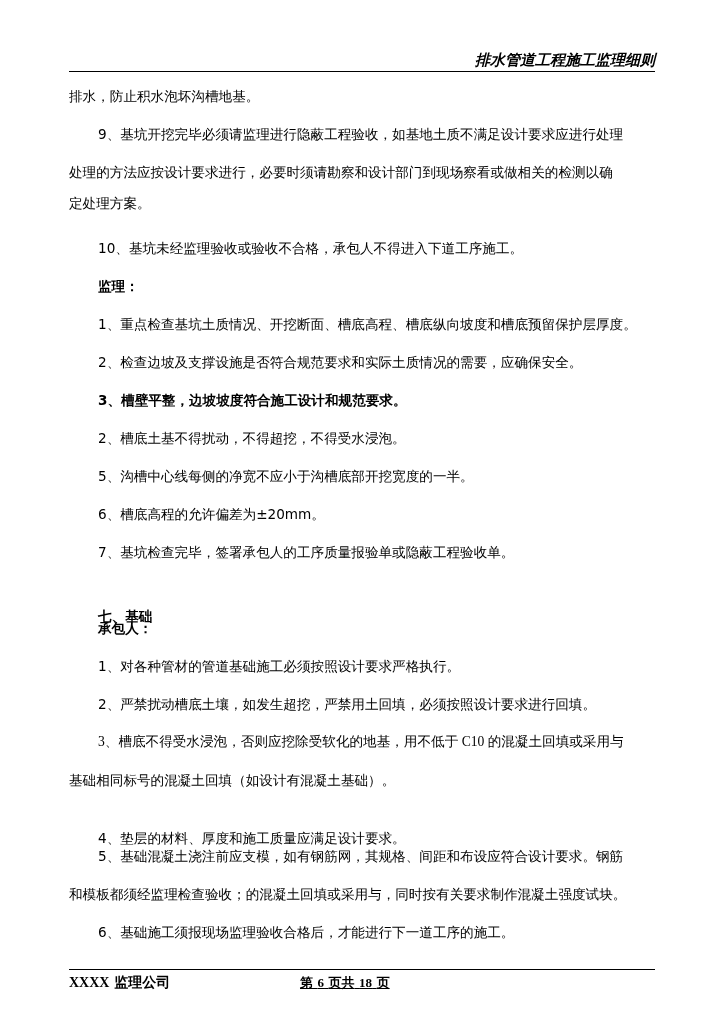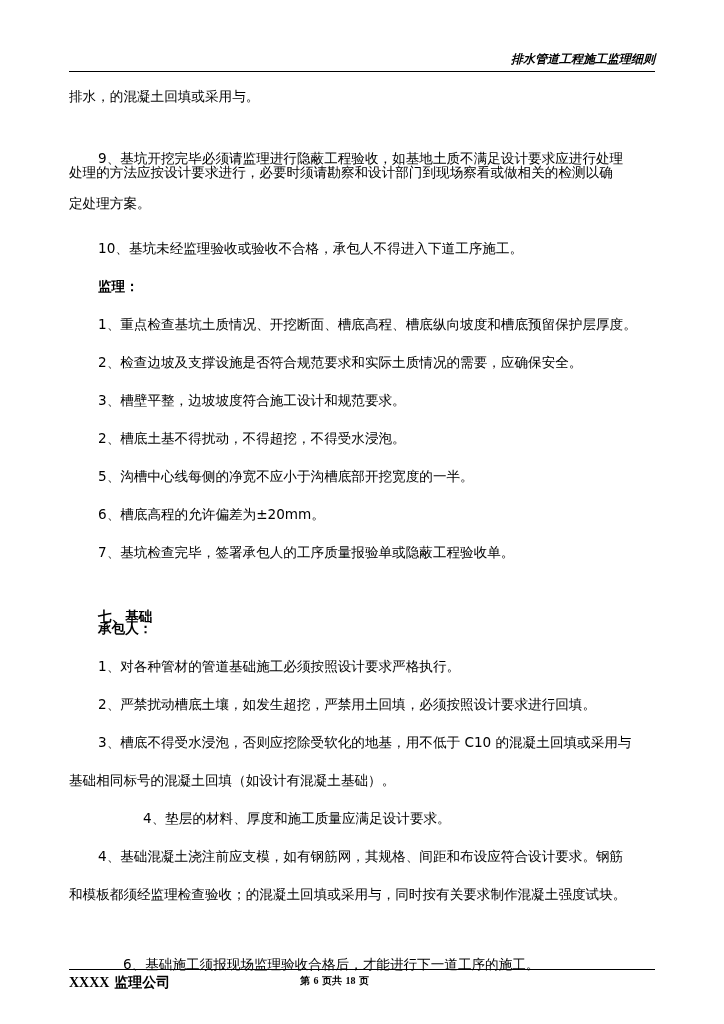--- a/index.html
+++ b/index.html
@@ -12,21 +12,21 @@
       height: 1024px;
       position: relative;
       overflow: hidden;
       font-family: "DejaVu Sans", "Liberation Sans", sans-serif;
       color: #000000;
     }
     .header-title {
       position: absolute;
       right: 69px;
       top: 51px;
-      font-size: 12px;
+      font-size: 15px;
       font-weight: bold;
       font-style: italic;
       letter-spacing: 0px;
       white-space: nowrap;
     }
     .header-rule {
       position: absolute;
       left: 69px;
       top: 71px;
       width: 586px;
@@ -47,23 +47,24 @@
       top: 974px;
       font-size: 14px;
       font-weight: bold;
       white-space: nowrap;
     }
     .footer-company .latin { font-family: "Liberation Serif", serif; font-weight: bold; }
     .footer-page {
       position: absolute;
       left: 300px;
       top: 974px;
-      font-size: 10px;
+      font-size: 13px;
       font-weight: bold;
       white-space: nowrap;
+      text-decoration: underline;
     }
     .footer-page .num { font-family: "Liberation Serif", serif; font-weight: bold; }
 
     .line {
       position: absolute;
       left: 69px;
       font-size: 13.6px;
       white-space: nowrap;
       line-height: 16px;
     }
@@ -72,42 +73,42 @@
   </style>
 </head>
 <body>
 
 <div>
   <div class="header-title">排水管道工程施工监理细则</div>
   <div class="header-rule"></div>
 </div>
 
 <div id="body-container">
-  <div class="line" style="top: 88px;">排水，的混凝土回填或采用与。</div>
-  <div class="line indent" style="top: 126px; margin-top: 24px;">9、基坑开挖完毕必须请监理进行隐蔽工程验收，如基地土质不满足设计要求应进行处理</div>
+  <div class="line" style="top: 88px;">排水，防止积水泡坏沟槽地基。</div>
+  <div class="line indent" style="top: 126px;">9、基坑开挖完毕必须请监理进行隐蔽工程验收，如基地土质不满足设计要求应进行处理</div>
   <div class="line" style="top: 164px;">处理的方法应按设计要求进行，必要时须请勘察和设计部门到现场察看或做相关的检测以确</div>
   <div class="line" style="top: 195px;">定处理方案。</div>
   <div class="line indent" style="top: 240px;">10、基坑未经监理验收或验收不合格，承包人不得进入下道工序施工。</div>
   <div class="line indent bold" style="top: 278px;">监理：</div>
   <div class="line indent" style="top: 316px;">1、重点检查基坑土质情况、开挖断面、槽底高程、槽底纵向坡度和槽底预留保护层厚度。</div>
   <div class="line indent" style="top: 354px;">2、检查边坡及支撑设施是否符合规范要求和实际土质情况的需要，应确保安全。</div>
-  <div class="line indent" style="top: 392px;">3、槽壁平整，边坡坡度符合施工设计和规范要求。</div>
+  <div class="line indent" style="top: 392px; font-weight: bold;">3、槽壁平整，边坡坡度符合施工设计和规范要求。</div>
   <div class="line indent" style="top: 430px;">2、槽底土基不得扰动，不得超挖，不得受水浸泡。</div>
   <div class="line indent" style="top: 468px;">5、沟槽中心线每侧的净宽不应小于沟槽底部开挖宽度的一半。</div>
   <div class="line indent" style="top: 506px;">6、槽底高程的允许偏差为±20mm。</div>
   <div class="line indent" style="top: 544px;">7、基坑检查完毕，签署承包人的工序质量报验单或隐蔽工程验收单。</div>
   <div class="line indent bold" style="top: 608px;">七、基础</div>
   <div class="line indent bold" style="top: 620px;">承包人：</div>
   <div class="line indent" style="top: 658px;">1、对各种管材的管道基础施工必须按照设计要求严格执行。</div>
   <div class="line indent" style="top: 696px;">2、严禁扰动槽底土壤，如发生超挖，严禁用土回填，必须按照设计要求进行回填。</div>
-  <div class="line indent" style="top: 734px;">3、槽底不得受水浸泡，否则应挖除受软化的地基，用不低于 C10 的混凝土回填或采用与</div>
+  <div class="line indent" style="top: 734px; font-family: Liberation Serif, serif;">3、槽底不得受水浸泡，否则应挖除受软化的地基，用不低于 C10 的混凝土回填或采用与</div>
   <div class="line" style="top: 772px;">基础相同标号的混凝土回填（如设计有混凝土基础）。</div>
-  <div class="line indent" style="top: 810px; margin-left: 45px;">4、垫层的材料、厚度和施工质量应满足设计要求。</div>
-  <div class="line indent" style="top: 848px;">4、基础混凝土浇注前应支模，如有钢筋网，其规格、间距和布设应符合设计要求。钢筋</div>
+  <div class="line indent" style="top: 830px;">4、垫层的材料、厚度和施工质量应满足设计要求。</div>
+  <div class="line indent" style="top: 848px;">5、基础混凝土浇注前应支模，如有钢筋网，其规格、间距和布设应符合设计要求。钢筋</div>
   <div class="line" style="top: 886px;">和模板都须经监理检查验收；的混凝土回填或采用与，同时按有关要求制作混凝土强度试块。</div>
-  <div class="line indent" style="top: 956px; margin-left: 25px;">6、基础施工须报现场监理验收合格后，才能进行下一道工序的施工。</div>
+  <div class="line indent" style="top: 924px;">6、基础施工须报现场监理验收合格后，才能进行下一道工序的施工。</div>
 </div>
 
 <div>
   <div class="footer-rule"></div>
   <div class="footer-company"><span class="latin">XXXX</span> <span>监理公司</span></div>
   <div class="footer-page"><span>第</span> <span class="num">6</span> <span>页共</span> <span class="num">18</span> <span>页</span></div>
 </div>
 
 </body></html>

